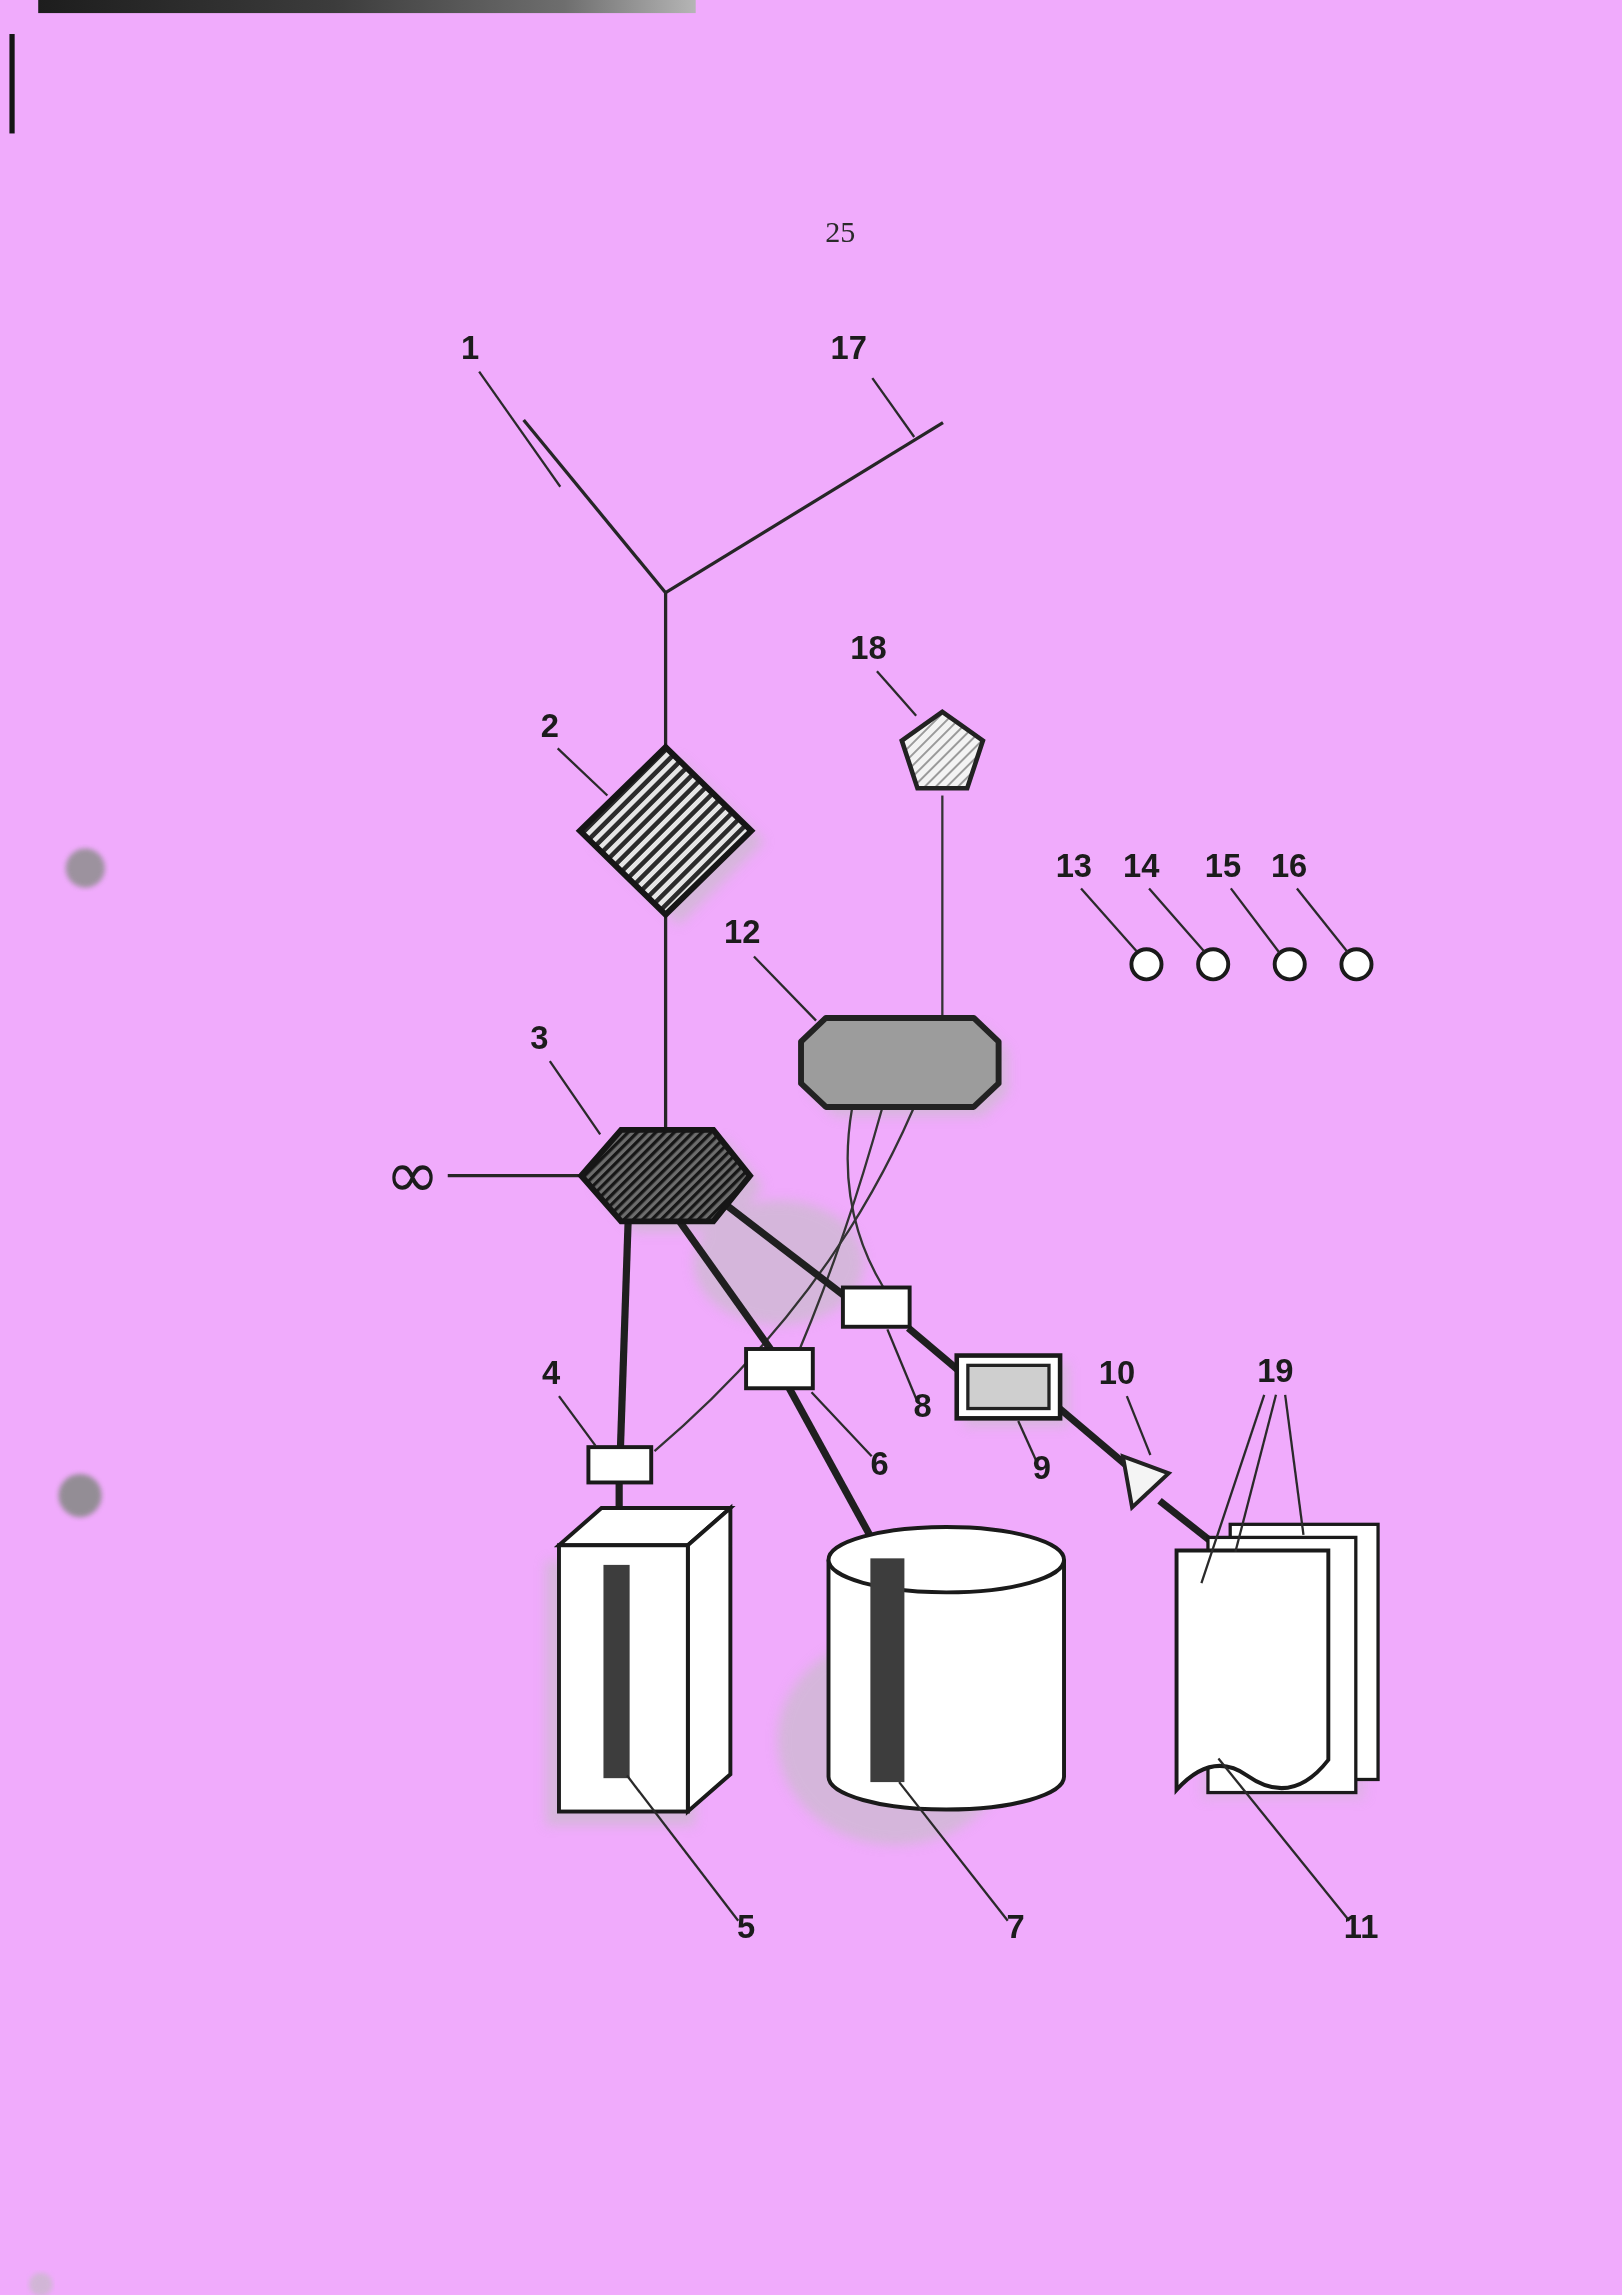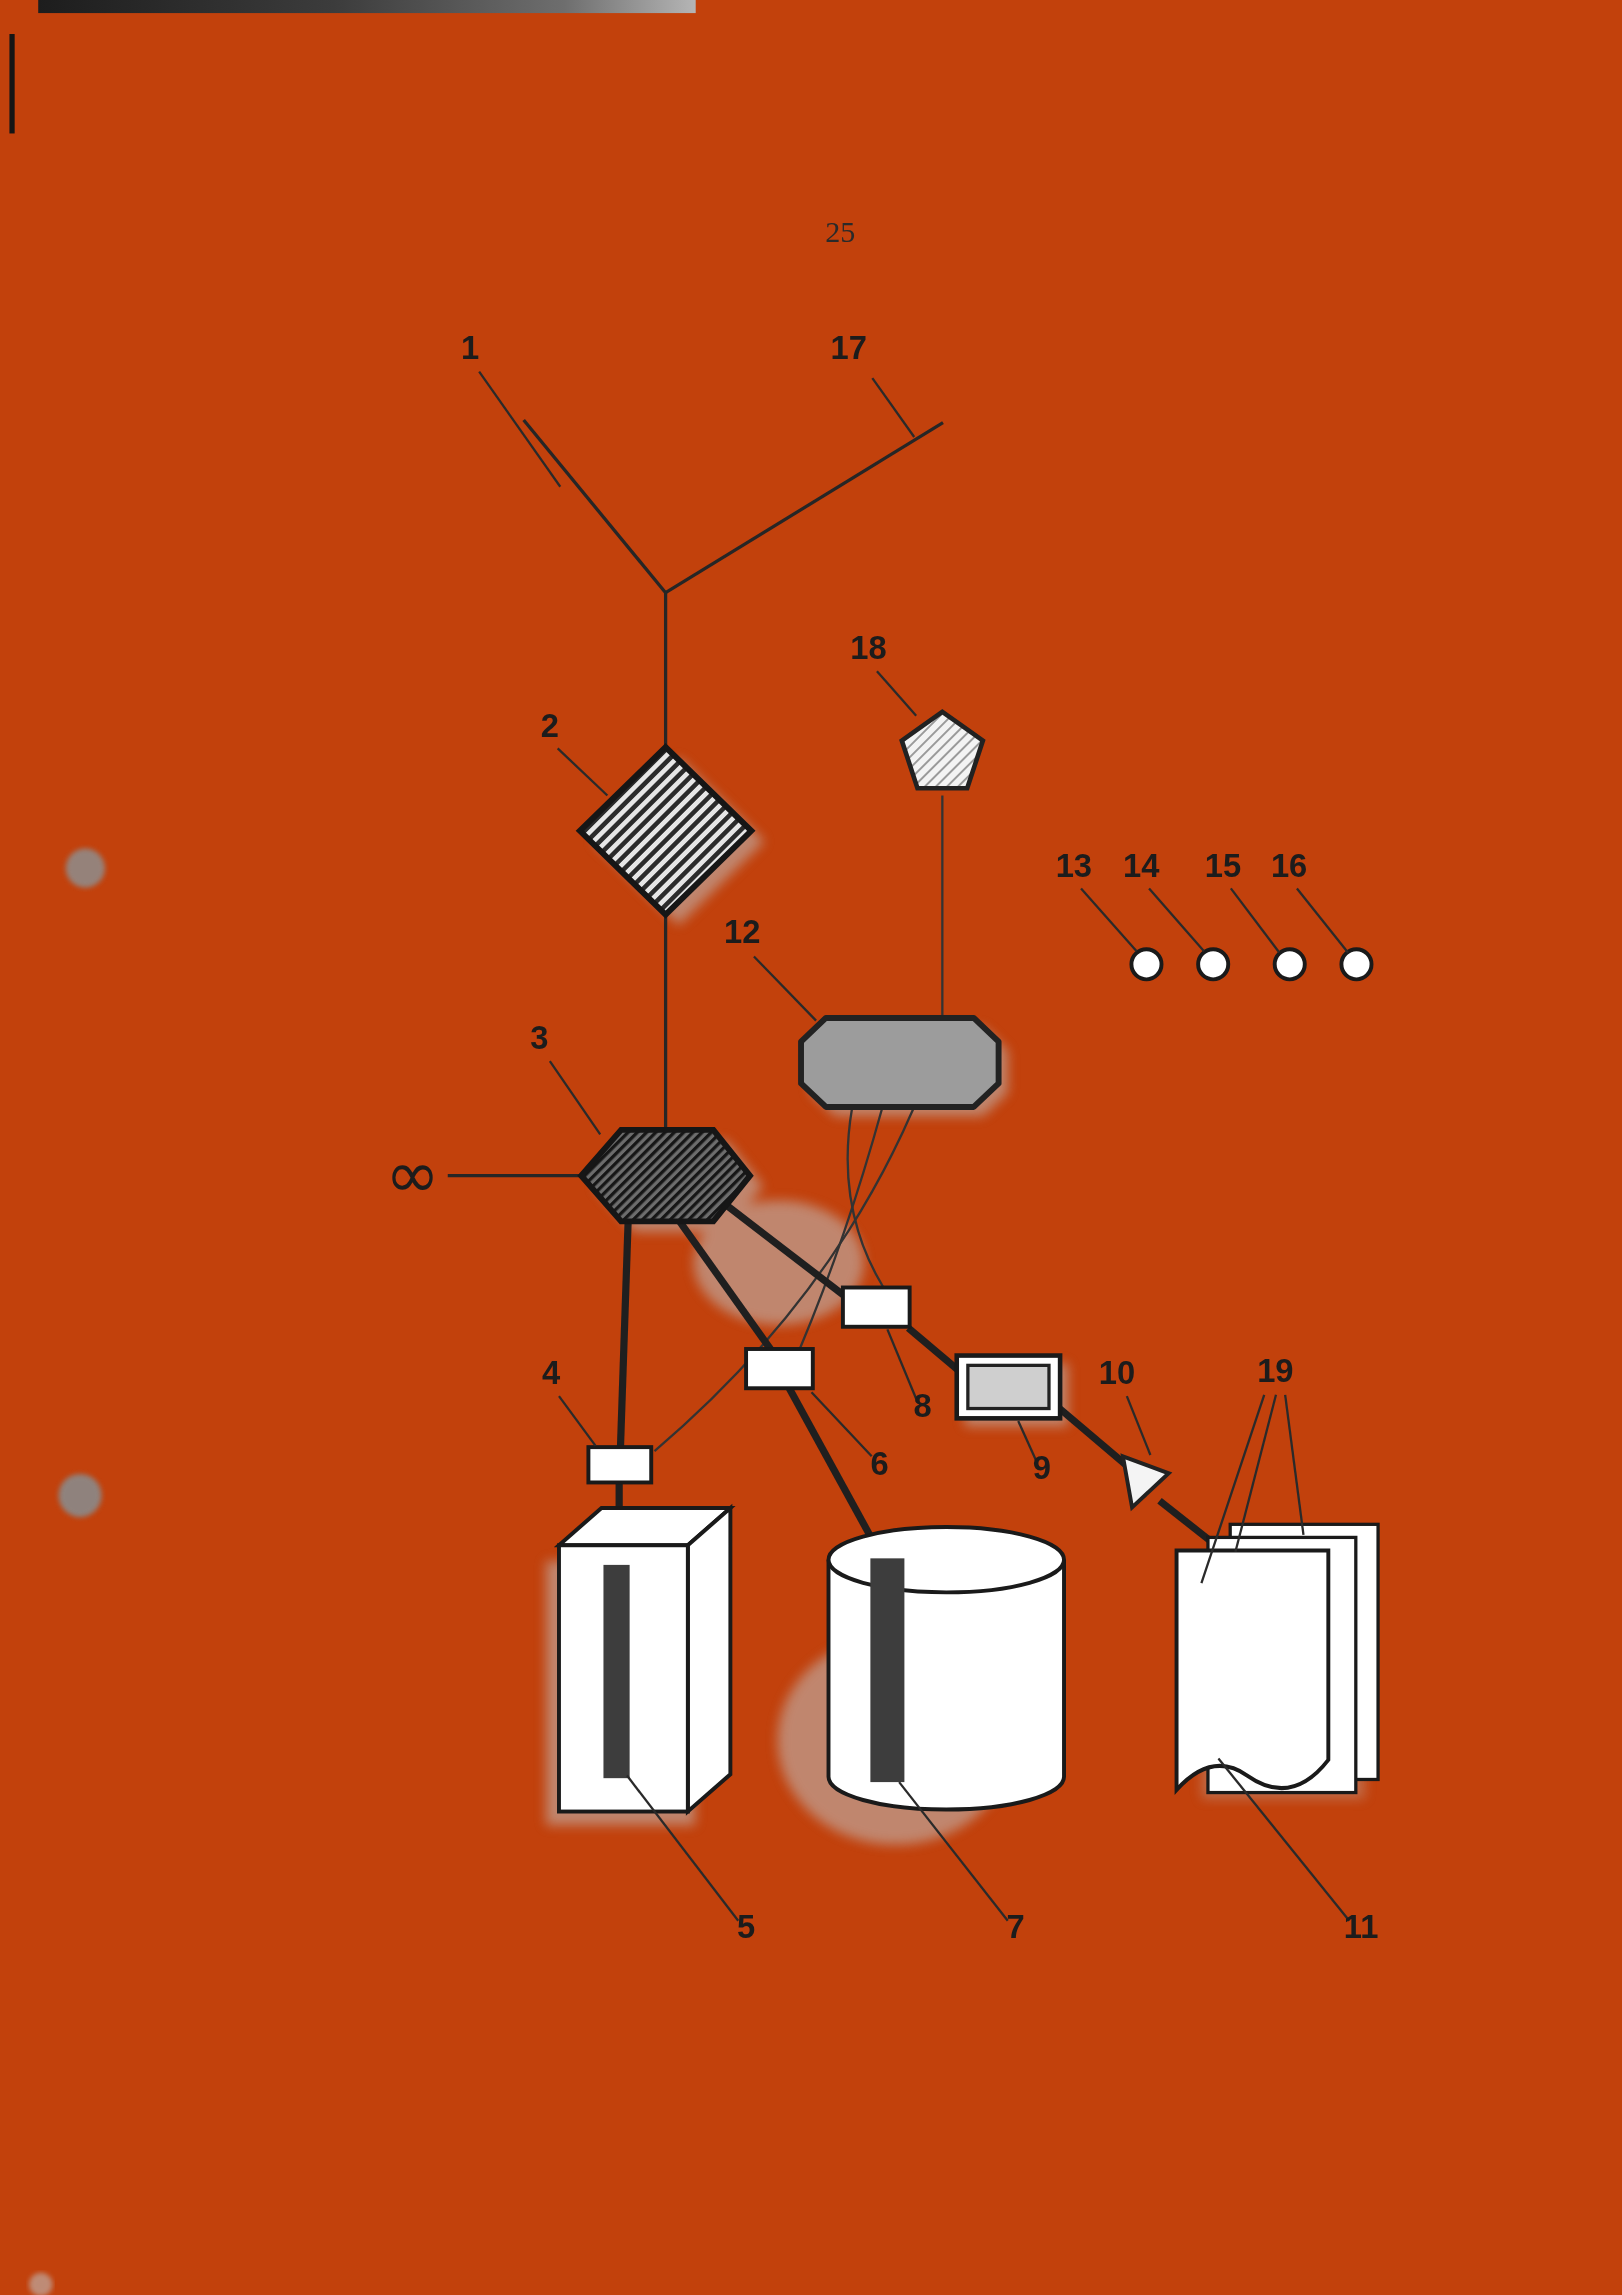--- a/index.html
+++ b/index.html
@@ -1,19 +1,19 @@
 <!DOCTYPE html>
 <html style="font-size:10.5px"><head>
 <meta charset="utf-8">
 <style>
   html,body{margin:0;padding:0;background:#d8d8d8;}
   .page{
     position:relative;
     width:1623px;height:2295px;
-    background:#c2410c;
+    background:#f0abfc;
     overflow:hidden;
     font-family:"Liberation Sans", sans-serif;
   }
   svg{position:absolute;left:0;top:0;}
   .ref-label{font-family:"Liberation Sans",sans-serif;font-size:50px;font-weight:bold;fill:#1c1c1c;}
   .page-num{font-family:"Liberation Serif",serif;font-size:46px;fill:#2a2a2a;}
   .inf{font-family:"DejaVu Sans",sans-serif;font-size:100px;fill:#1c1c1c;}
   .leader{stroke:#2a2a2a;stroke-width:3.5;fill:none;}
   .yarn{stroke:#262626;stroke-width:5;fill:none;}
   .thick{stroke:#1f1f1f;stroke-width:11;fill:none;}

